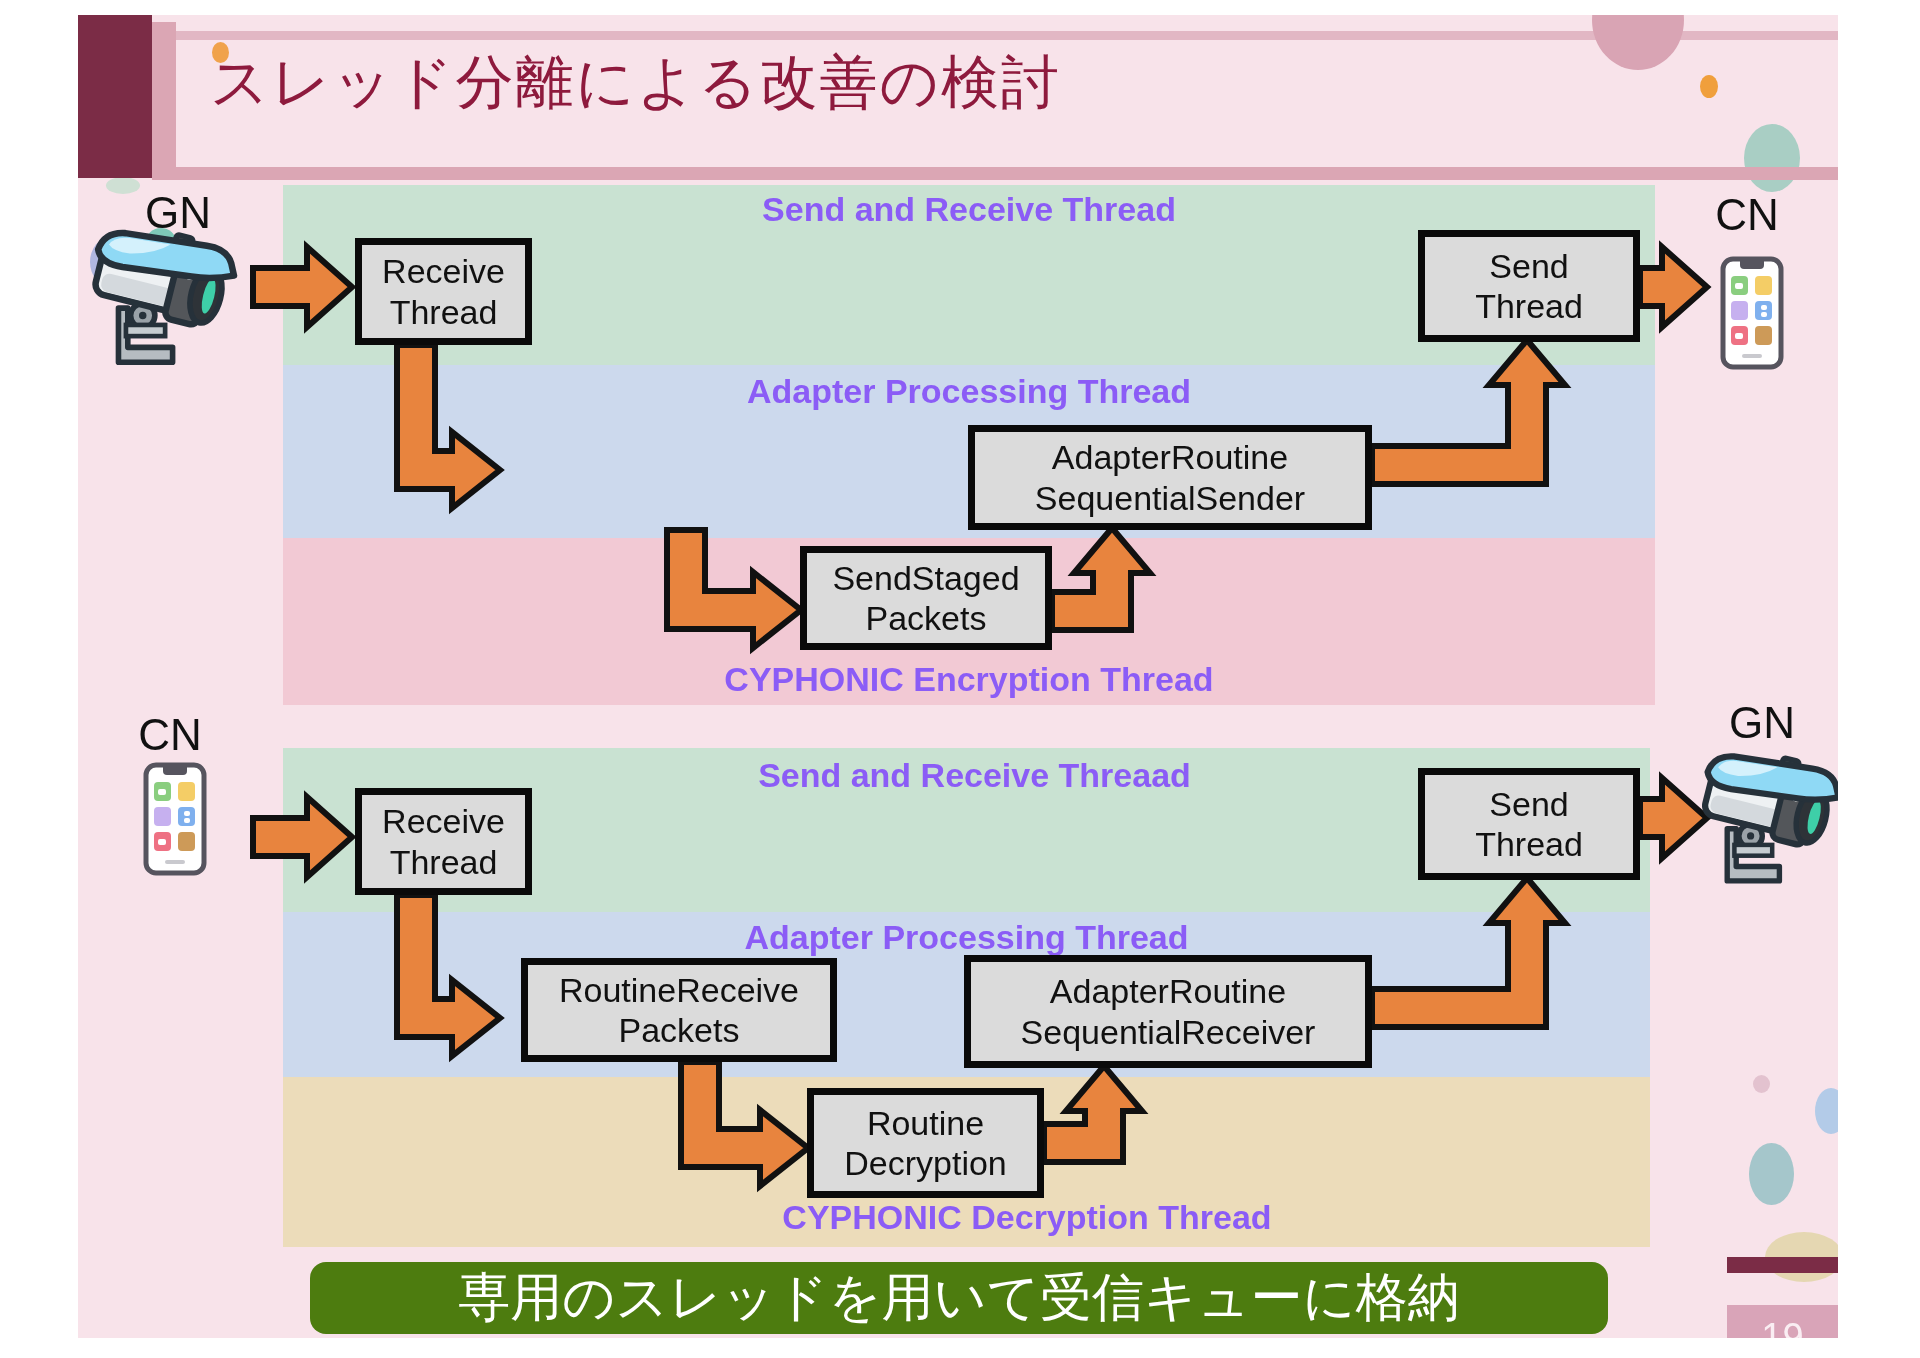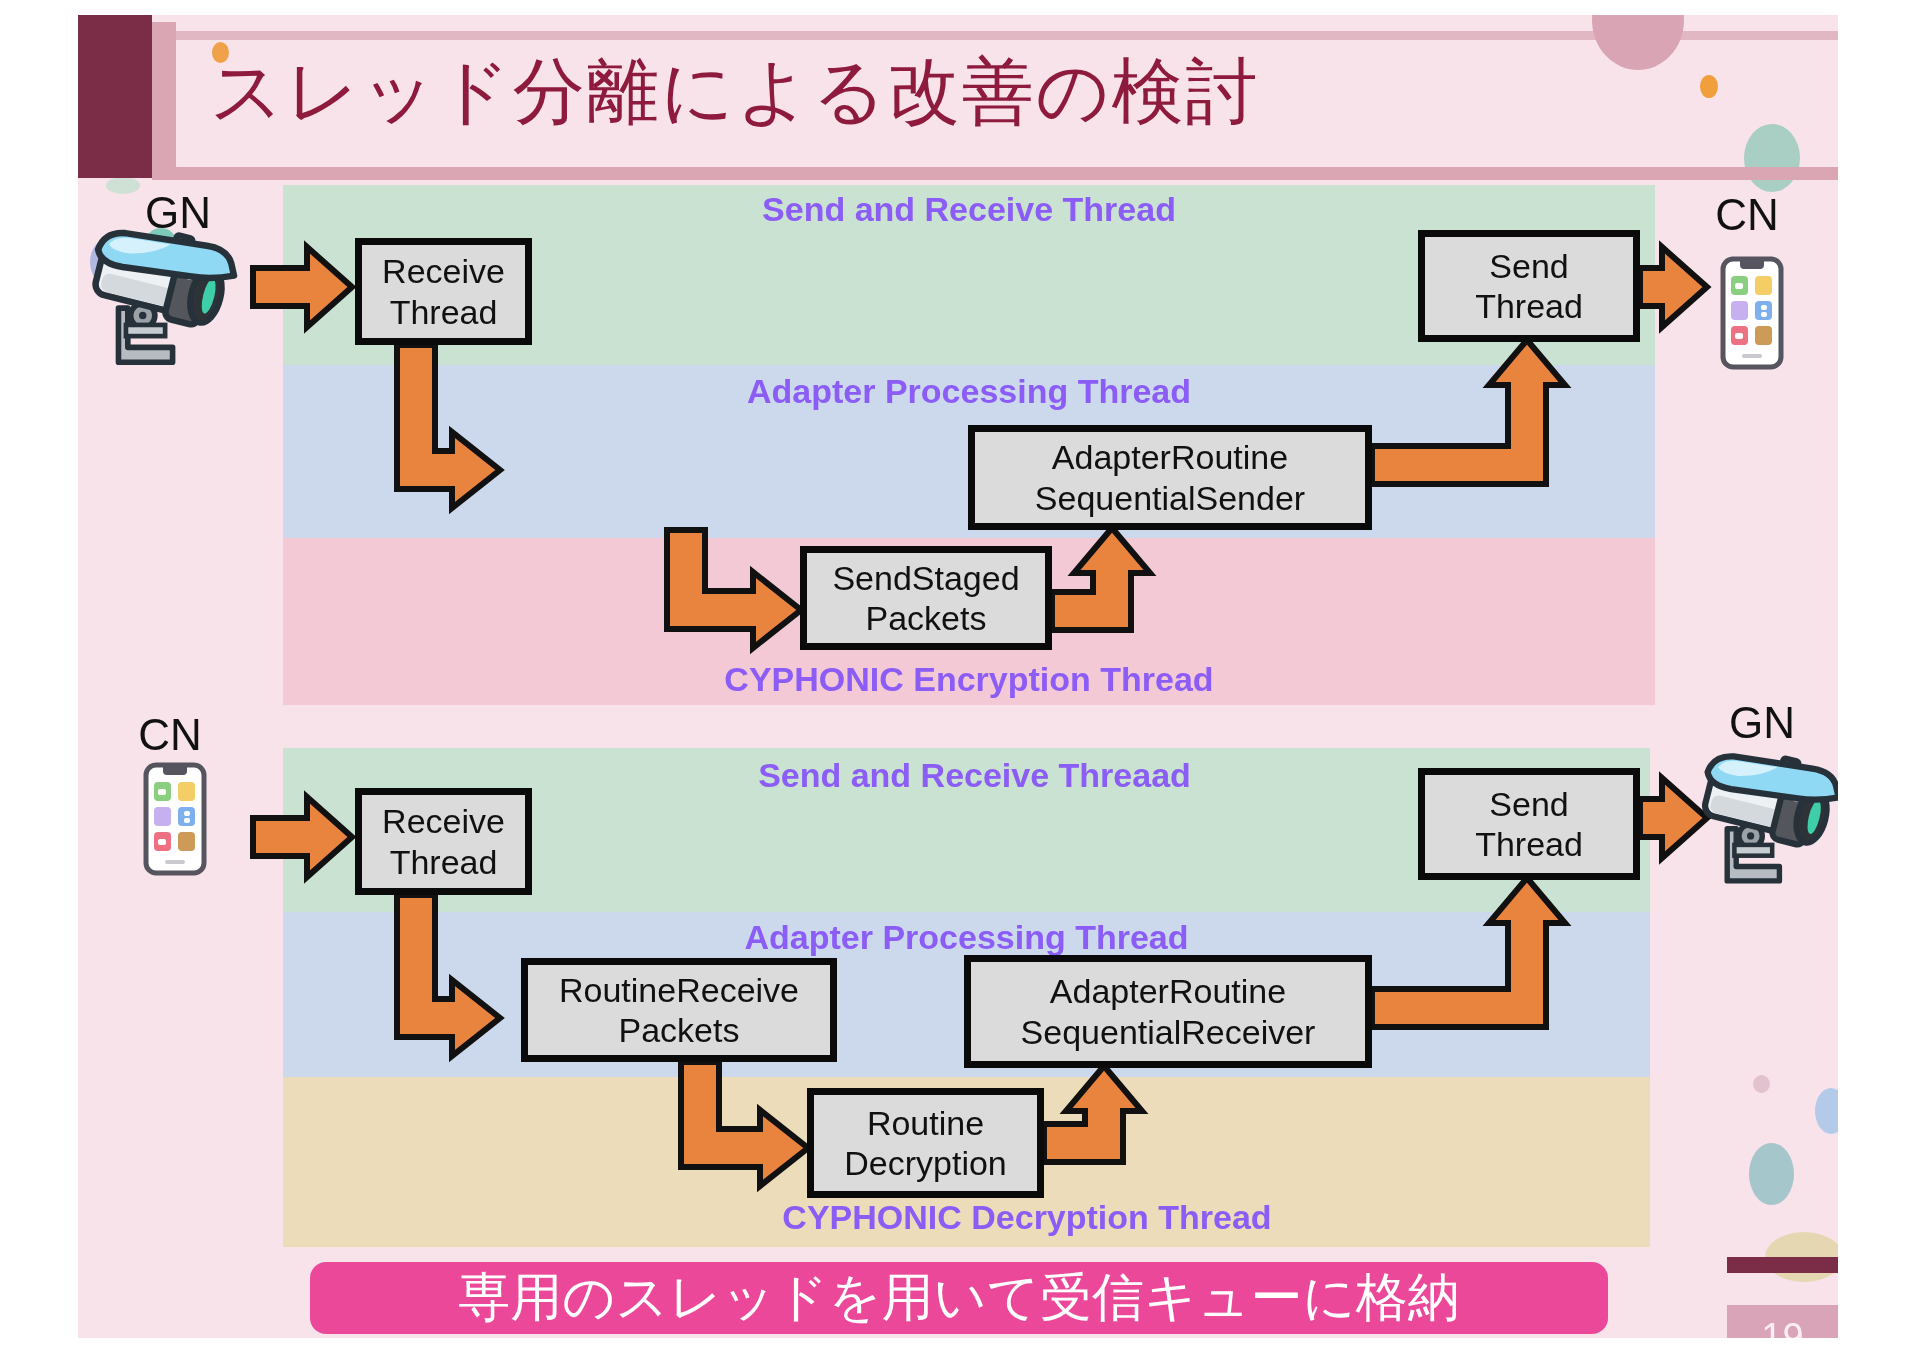--- a/index.html
+++ b/index.html
@@ -5,32 +5,32 @@
   html,body{margin:0;padding:0;background:#fff;}
   *{box-sizing:border-box;font-family:"Liberation Sans",sans-serif;}
   .canvas{position:relative;width:1920px;height:1358px;background:#ffffff;overflow:hidden;}
   .slide{position:absolute;left:78px;top:15px;width:1762px;height:1323px;background:#f8e3ea;z-index:0;}
   .topline{position:absolute;left:152px;top:31px;width:1688px;height:9px;background:#e2b7c4;z-index:1;}
   .dot{position:absolute;border-radius:50%;z-index:1;}
   
   .title-maroon{position:absolute;left:78px;top:15px;width:74px;height:163px;background:#7b2c46;z-index:2;}
   .title-strip{position:absolute;left:152px;top:22px;width:24px;height:145px;background:#dba6b4;z-index:2;}
   .title-underline{position:absolute;left:152px;top:167px;width:1688px;height:13px;background:#dba6b4;z-index:2;}
-  .page-title{position:absolute;left:210px;top:44px;font-size:72px;letter-spacing:2px;color:#8e1a3d;white-space:nowrap;z-index:3;}
+  .page-title{position:absolute;left:210px;top:44px;font-size:58px;letter-spacing:2px;color:#8e1a3d;white-space:nowrap;z-index:3;}
   
   .band{position:absolute;z-index:2;}
   .band-label{position:absolute;z-index:3;font-size:34px;font-weight:bold;color:#8b5cf6;text-align:center;}
   
   .fbox{position:absolute;z-index:5;background:#dbdbdb;border:7px solid #0a0a0a;display:flex;flex-direction:column;align-items:center;justify-content:center;font-size:34px;line-height:1.18;color:#111;text-align:center;}
   
   .node-label{position:absolute;z-index:6;font-size:44px;color:#111;text-align:center;width:120px;}
   .icon{position:absolute;z-index:6;}
   .arrows{position:absolute;left:0;top:0;z-index:4;pointer-events:none;}
   
-  .banner{position:absolute;left:310px;top:1262px;width:1298px;height:72px;background:#ec4899;border-radius:16px;z-index:7;display:flex;align-items:center;justify-content:center;}
+  .banner{position:absolute;left:310px;top:1262px;width:1298px;height:72px;background:#4d7c0f;border-radius:16px;z-index:7;display:flex;align-items:center;justify-content:center;}
   .banner span{color:#fff;font-size:52px;font-weight:500;white-space:nowrap;}
   
   .page-bar{position:absolute;left:1727px;top:1257px;width:111px;height:16px;background:#7b2c46;z-index:7;}
   .page-block{position:absolute;left:1727px;top:1273px;width:111px;height:65px;background:#d9a4b8;z-index:7;display:flex;align-items:center;justify-content:center;margin-top:32px;}
   .page-block span{color:#faeef3;font-size:38px;}
   
   .frame{position:absolute;background:#fff;z-index:50;}
 </style>
 </head>
 <body>

